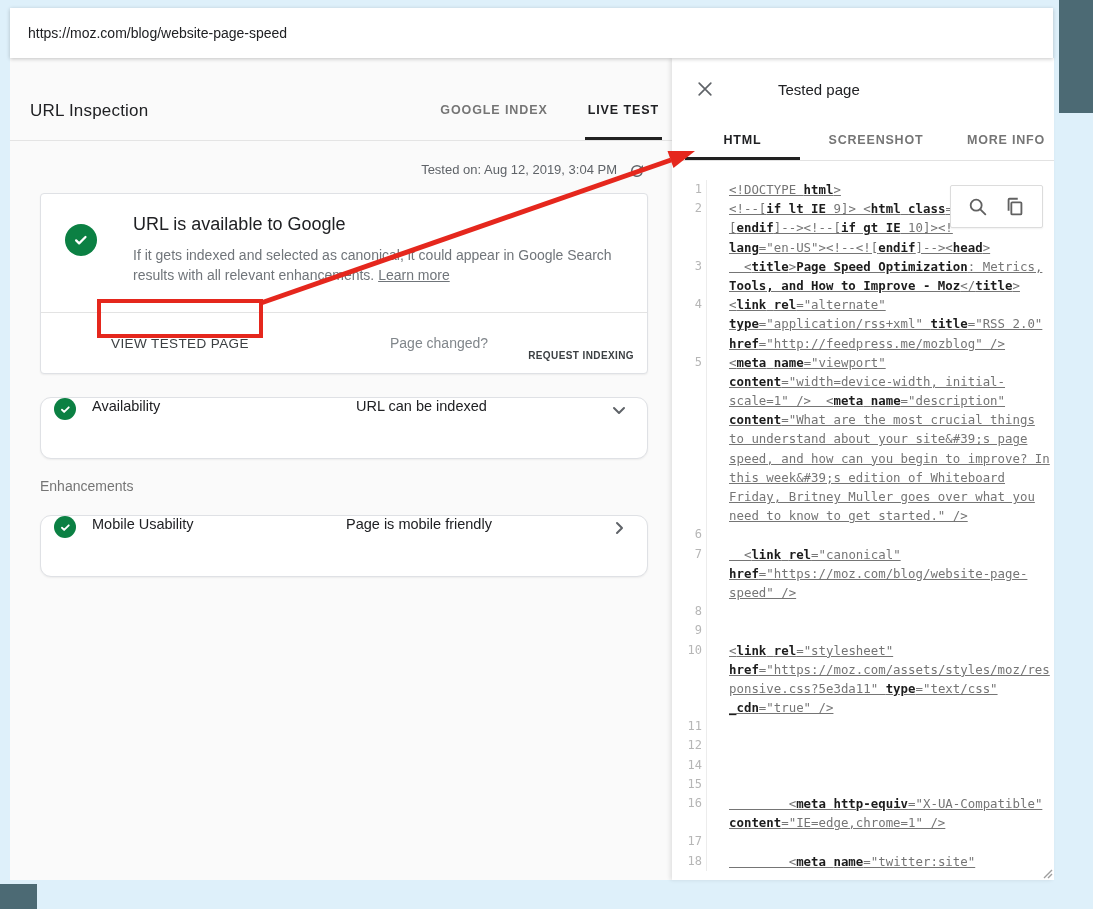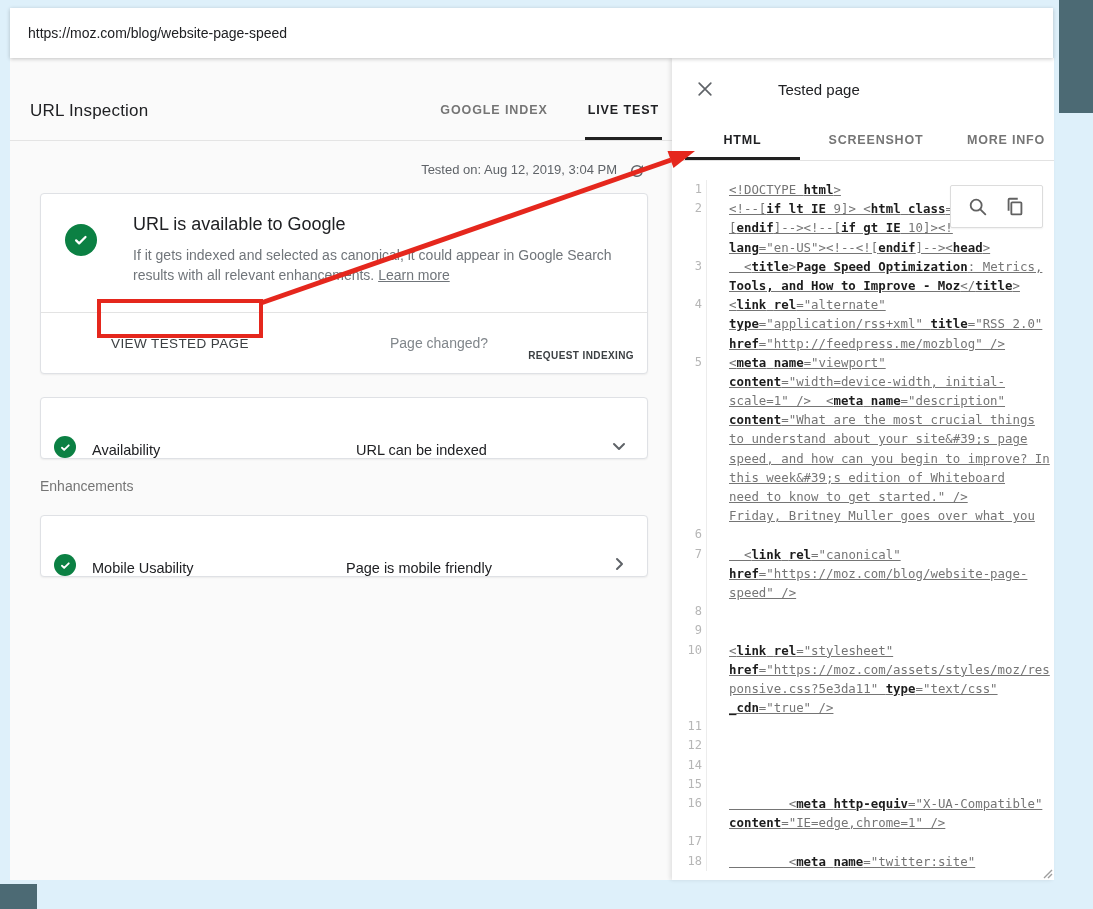--- a/index.html
+++ b/index.html
@@ -35,21 +35,21 @@
   .card-verdict{margin-top:13px;}
   .cv-main{display:flex;padding:20px 24px 0 24px;gap:36px;height:98px;}
   .cv-icon{margin-top:10px;flex:0 0 32px;}
   .cv-title{font-size:18px;color:var(--ink);margin-bottom:10px;font-weight:400;}
   .cv-body{font-size:14px;color:#70757a;line-height:20px;max-width:505px;}
   .learn-more{text-decoration:underline;cursor:pointer;color:#70757a;}
   .cv-footer{border-top:1px solid #e3e3e3;height:60px;position:relative;display:flex;align-items:center;}
   .view-tested-btn{position:absolute;left:70px;font-size:13.5px;font-weight:400;letter-spacing:.4px;color:#3c4043;cursor:pointer;}
   .page-changed{position:absolute;left:349px;font-size:14px;color:#80868b;}
   .request-indexing-btn{position:absolute;right:13px;font-size:10px;font-weight:700;letter-spacing:.4px;color:#3c4043;cursor:pointer;margin-top:24px;}
-  .card-row{margin-top:23px;height:60px;display:flex;align-items:flex-end;position:relative;cursor:pointer;}
+  .card-row{margin-top:23px;height:60px;display:flex;align-items:flex-start;position:relative;cursor:pointer;border-radius:11px;}
   .check-sm{margin-left:13px;flex:0 0 22px;}
   .row-label{margin-left:16px;font-size:14.5px;color:var(--ink);}
   .row-value{position:absolute;left:315px;font-size:14.5px;color:var(--ink);}
   .row-value.v2{left:305px;}
   .chev{position:absolute;right:16px;width:24px;height:24px;}
   .enh-heading{margin:19px 0 0 30px;font-size:14px;color:#757575;height:17px;}
   .card-enh{margin-top:20px;}
 
   
   .right-panel{flex:1;background:#fff;position:relative;box-shadow:-2px 0 4px rgba(0,0,0,.10);}
@@ -240,25 +240,25 @@
             <div class="code-row">
               <span class="ln"></span>
               <span class="ct"><span>speed, and how can you begin to improve? In</span></span>
             </div>
             <div class="code-row">
               <span class="ln"></span>
               <span class="ct"><span>this week&amp;#39;s edition of Whiteboard</span></span>
             </div>
             <div class="code-row">
               <span class="ln"></span>
+              <span class="ct"><span>Friday, Britney Muller goes over what you</span></span>
+            </div>
+            <div class="code-row">
+              <span class="ln"></span>
               <span class="ct"><span>need to know to get started." /&gt;</span></span>
-            </div>
-            <div class="code-row">
-              <span class="ln"></span>
-              <span class="ct"><span>Friday, Britney Muller goes over what you</span></span>
             </div>
             <div class="code-row">
               <span class="ln">6</span>
               <span class="ct"></span>
             </div>
             <div class="code-row">
               <span class="ln">7</span>
               <span class="ct"><span>  &lt;</span><span class="b">link</span><span> </span><span class="b">rel</span><span>="canonical"</span></span>
             </div>
             <div class="code-row">

